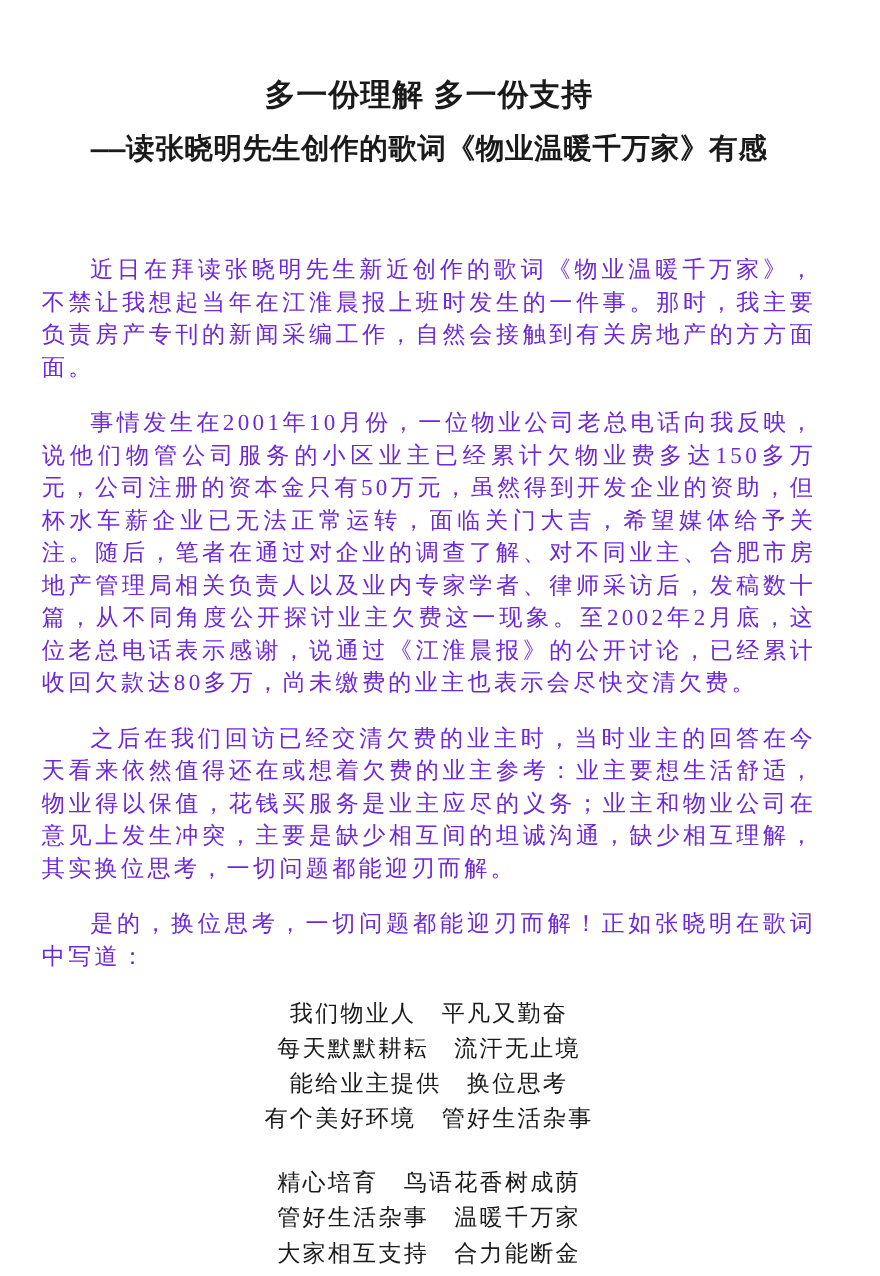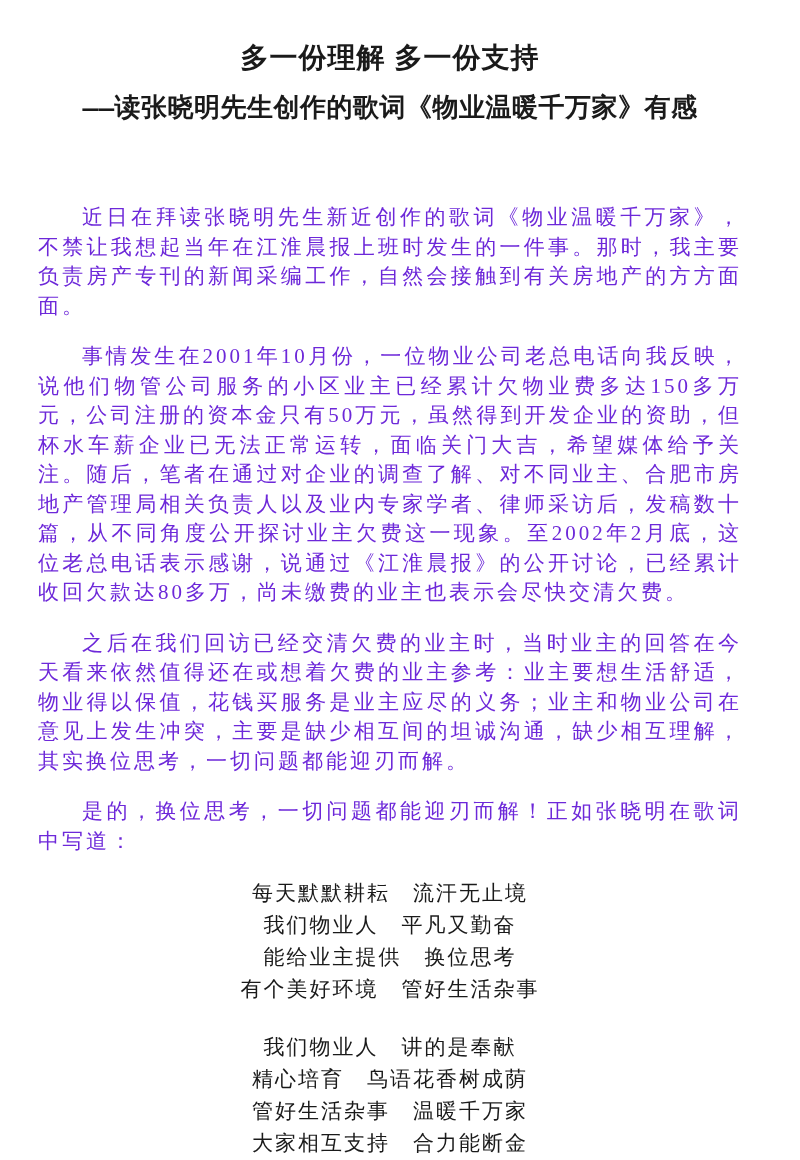--- a/index.html
+++ b/index.html
@@ -9,20 +9,21 @@
     background: #ffffff;
     overflow: hidden;
     font-family: "Liberation Serif", serif;
     color: #1a1a1a;
   }
   .page {
     box-sizing: border-box;
     width: 800px;
     height: 880px;
     padding: 40px 58px 0 38px;
+    margin-top: 28px;
   }
   .title {
     margin: 0;
     font-family: "Liberation Sans", sans-serif;
     font-weight: 700;
     font-size: 28px;
     line-height: 36px;
     text-align: center;
     letter-spacing: 1px;
     color: #1a1a1a;
@@ -76,28 +77,27 @@
   <div class="body-text">
     <p>近日在拜读张晓明先生新近创作的歌词《物业温暖千万家》，不禁让我想起当年在江淮晨报上班时发生的一件事。那时，我主要负责房产专刊的新闻采编工作，自然会接触到有关房地产的方方面面。</p>
     <p>事情发生在2001年10月份，一位物业公司老总电话向我反映，说他们物管公司服务的小区业主已经累计欠物业费多达150多万元，公司注册的资本金只有50万元，虽然得到开发企业的资助，但杯水车薪企业已无法正常运转，面临关门大吉，希望媒体给予关注。随后，笔者在通过对企业的调查了解、对不同业主、合肥市房地产管理局相关负责人以及业内专家学者、律师采访后，发稿数十篇，从不同角度公开探讨业主欠费这一现象。至2002年2月底，这位老总电话表示感谢，说通过《江淮晨报》的公开讨论，已经累计收回欠款达80多万，尚未缴费的业主也表示会尽快交清欠费。</p>
     <p>之后在我们回访已经交清欠费的业主时，当时业主的回答在今天看来依然值得还在或想着欠费的业主参考：业主要想生活舒适，物业得以保值，花钱买服务是业主应尽的义务；业主和物业公司在意见上发生冲突，主要是缺少相互间的坦诚沟通，缺少相互理解，其实换位思考，一切问题都能迎刃而解。</p>
     <p>是的，换位思考，一切问题都能迎刃而解！正如张晓明在歌词中写道：</p>
   </div>
 
   <div class="lyrics">
 
     <div class="verse">
+      <div class="lyric-line">我们物业人　平凡又勤奋</div>
       <div class="lyric-line">每天默默耕耘　流汗无止境</div>
-      <div class="lyric-line">我们物业人　平凡又勤奋</div>
       <div class="lyric-line">能给业主提供　换位思考</div>
       <div class="lyric-line">有个美好环境　管好生活杂事</div>
     </div>
 
     <div class="verse">
-      <div class="lyric-line">我们物业人　讲的是奉献</div>
       <div class="lyric-line">精心培育　鸟语花香树成荫</div>
       <div class="lyric-line">管好生活杂事　温暖千万家</div>
       <div class="lyric-line">大家相互支持　合力能断金</div>
     </div>
 
   </div>
 
 </div>
 
 </body></html>

